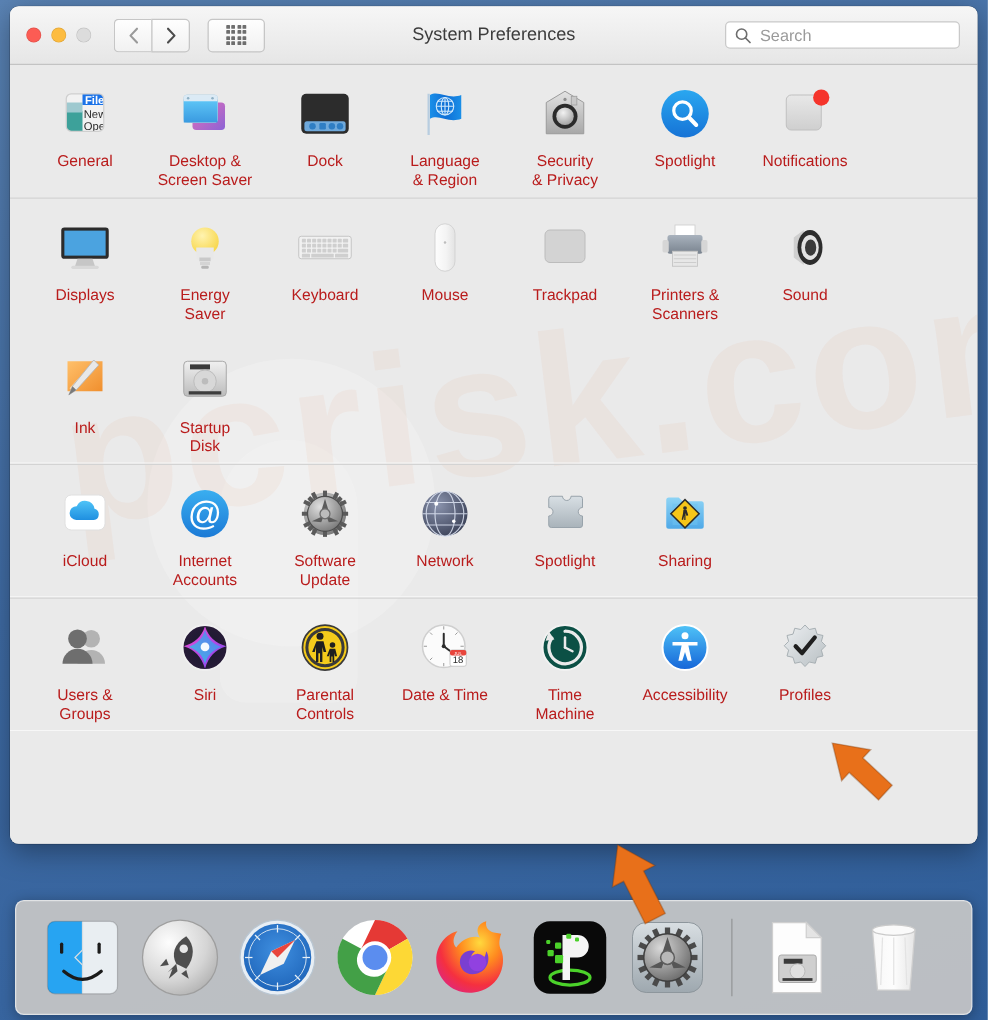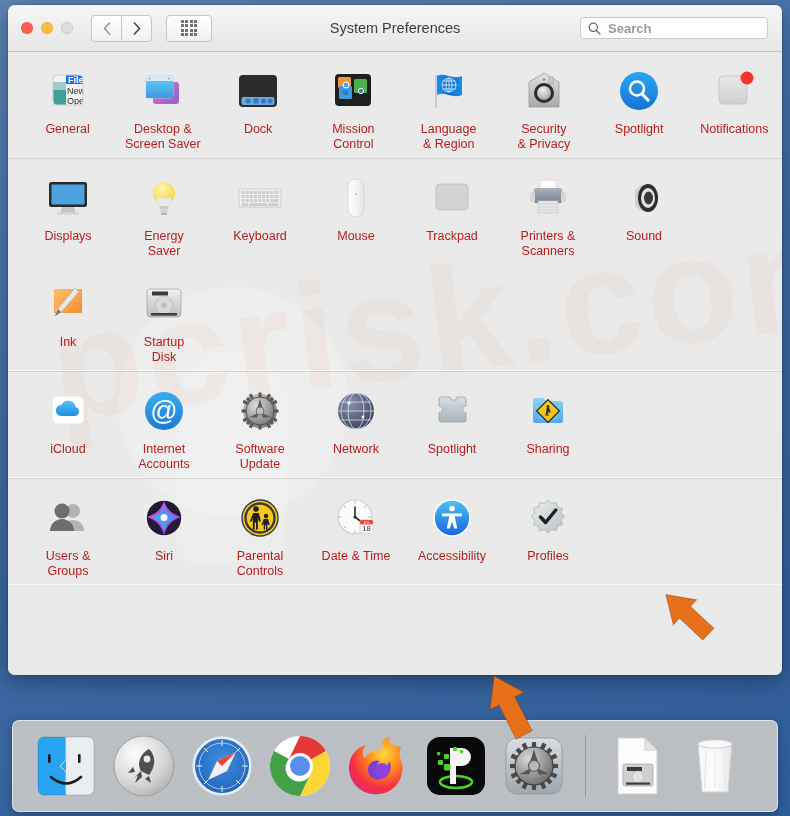--- a/index.html
+++ b/index.html
@@ -80,21 +80,21 @@
     border: 1px solid #c9c9c9;
     border-radius: 4px;
     display: flex; align-items: center;
     padding: 0 7px;
     box-sizing: border-box;
   }
   #searchbox .sicon { margin-right: 5px; display:flex; }
   #search-input {
     border: none; outline: none; background: transparent;
     font-family: "Liberation Sans", sans-serif;
-    font-size: 13px; color: #333; width: 100%; font-weight: bold;
+    font-size: 13px; color: #333; width: 100%;
   }
   #search-input::placeholder { color: #9a9a9a; }
 
   
   #pane {
     flex: 1 1 auto;
     position: relative;
     background: #eaeaea;
     overflow: hidden;
   }
@@ -312,35 +312,20 @@
                 <rect x="6.5" y="26" width="33" height="8" rx="2" fill="#6fa9db"></rect>
                 <circle cx="13" cy="30" r="2.6" fill="#2f7ec4"></circle>
                 <rect cx="0" x="18.5" y="27.3" width="5.2" height="5.2" rx="1" fill="#2f7ec4"></rect>
                 <circle cx="28.5" cy="30" r="2.6" fill="#2f7ec4"></circle>
                 <circle cx="35" cy="30" r="2.6" fill="#2f7ec4"></circle>
               </svg>
             </div>
             <div class="lbl">Dock</div>
           </div>
 
-          <div class="cell">
-            <div class="glyph">
-              <svg width="46" height="42" viewBox="0 0 46 42">
-                <rect x="5" y="4" width="36" height="32" rx="4" fill="#1f1f1f"></rect>
-                <rect x="8" y="7" width="13" height="11" rx="1.5" fill="#f0973a"></rect>
-                <rect x="24" y="9" width="13" height="14" rx="1.5" fill="#4cb050"></rect>
-                <rect x="9" y="16" width="13" height="13" rx="1.5" fill="#3f9bdc"></rect>
-                <circle cx="16" cy="15" r="3" fill="#4aa8e8" stroke="#fff" stroke-width="1"></circle>
-                <circle cx="31" cy="21" r="2.6" fill="#2a7fbf" stroke="#fff" stroke-width="1"></circle>
-                <rect x="13" y="20" width="5" height="5" rx="1" fill="#2a7fbf"></rect>
-              </svg>
-            </div>
-            <div class="lbl" style="white-space:pre-line">Mission
-Control</div>
-          </div>
 
           <div class="cell">
             <div class="glyph">
               <svg width="46" height="44" viewBox="0 0 46 44">
                 <defs>
                   <linearGradient id="flagG" x1="0" y1="0" x2="1" y2="0">
                     <stop offset="0" stop-color="#1a8fe8"></stop>
                       <stop offset=".5" stop-color="#0f6fd6"></stop>
                       <stop offset="1" stop-color="#1a8fe8"></stop>
                   </linearGradient>
@@ -833,20 +818,35 @@
                   <rect x="27" y="24" width="13" height="13" rx="1.6" fill="#fff" stroke="#c9c9c9" stroke-width=".8"></rect>
                   <rect x="27" y="24" width="13" height="4.4" rx="1.6" fill="#e8453c"></rect>
                   <text x="33.5" y="27.9" text-anchor="middle" font-family="Liberation Sans, sans-serif" font-size="3.6" fill="#fff">JUL</text>
                   <text x="33.5" y="34.8" text-anchor="middle" font-family="Liberation Sans, sans-serif" font-size="7.6" fill="#2b2b2b">18</text>
                 </g>
               </svg>
             </div>
             <div class="lbl">Date &amp; Time</div>
           </div>
 
+          <div class="cell">
+            <div class="glyph">
+              <svg width="44" height="44" viewBox="0 0 44 44">
+                <circle cx="22" cy="22" r="18" fill="#0c5045" stroke="#f2f2f2" stroke-width="1.6"></circle>
+                <path d="M22 9 A13 13 0 1 1 11.5 14.5" fill="none" stroke="#eaeaea" stroke-width="2.6" stroke-linecap="round"></path>
+                <path d="M9 9 L13.5 15.5 L6.5 16.5 Z" fill="#eaeaea"></path>
+                <g stroke="#eaeaea" stroke-width="2" stroke-linecap="round">
+                  <line x1="22" y1="22" x2="22" y2="14"></line>
+                  <line x1="22" y1="22" x2="28" y2="25"></line>
+                </g>
+              </svg>
+            </div>
+            <div class="lbl" style="white-space:pre-line">Time
+Machine</div>
+          </div>
 
           <div class="cell">
             <div class="glyph">
               <svg width="44" height="44" viewBox="0 0 44 44">
                 <defs>
                   <linearGradient id="accG" x1="0" y1="0" x2="0" y2="1">
                     <stop offset="0" stop-color="#4fc3f7"></stop>
                       <stop offset="1" stop-color="#1565d8"></stop>
                   </linearGradient>
                 </defs>

